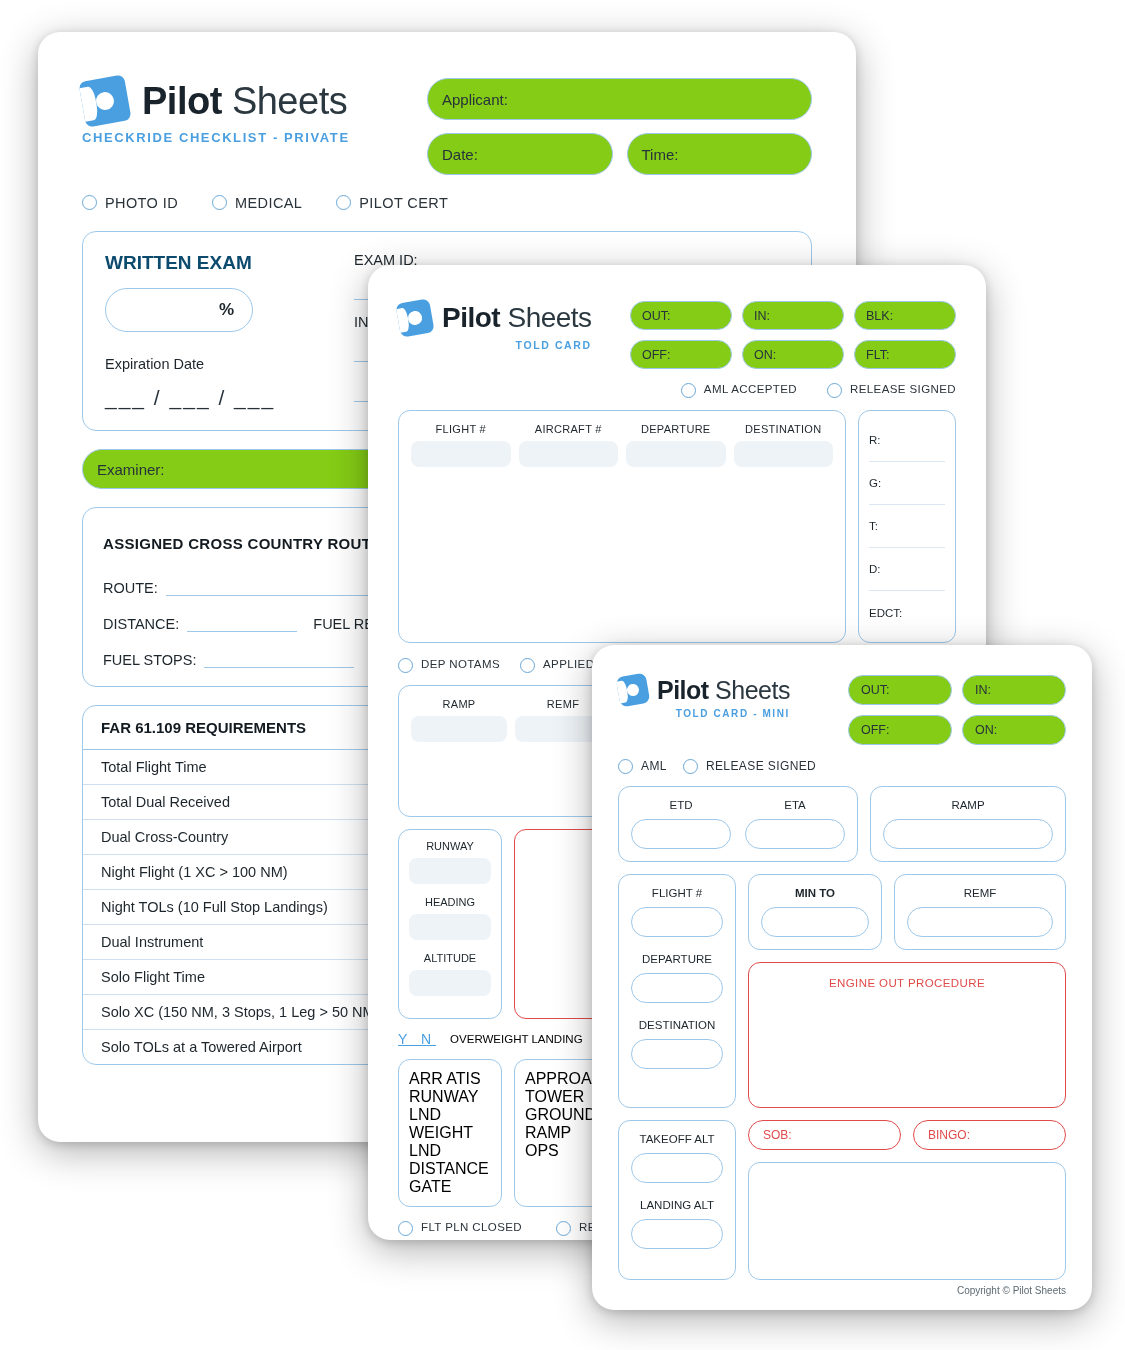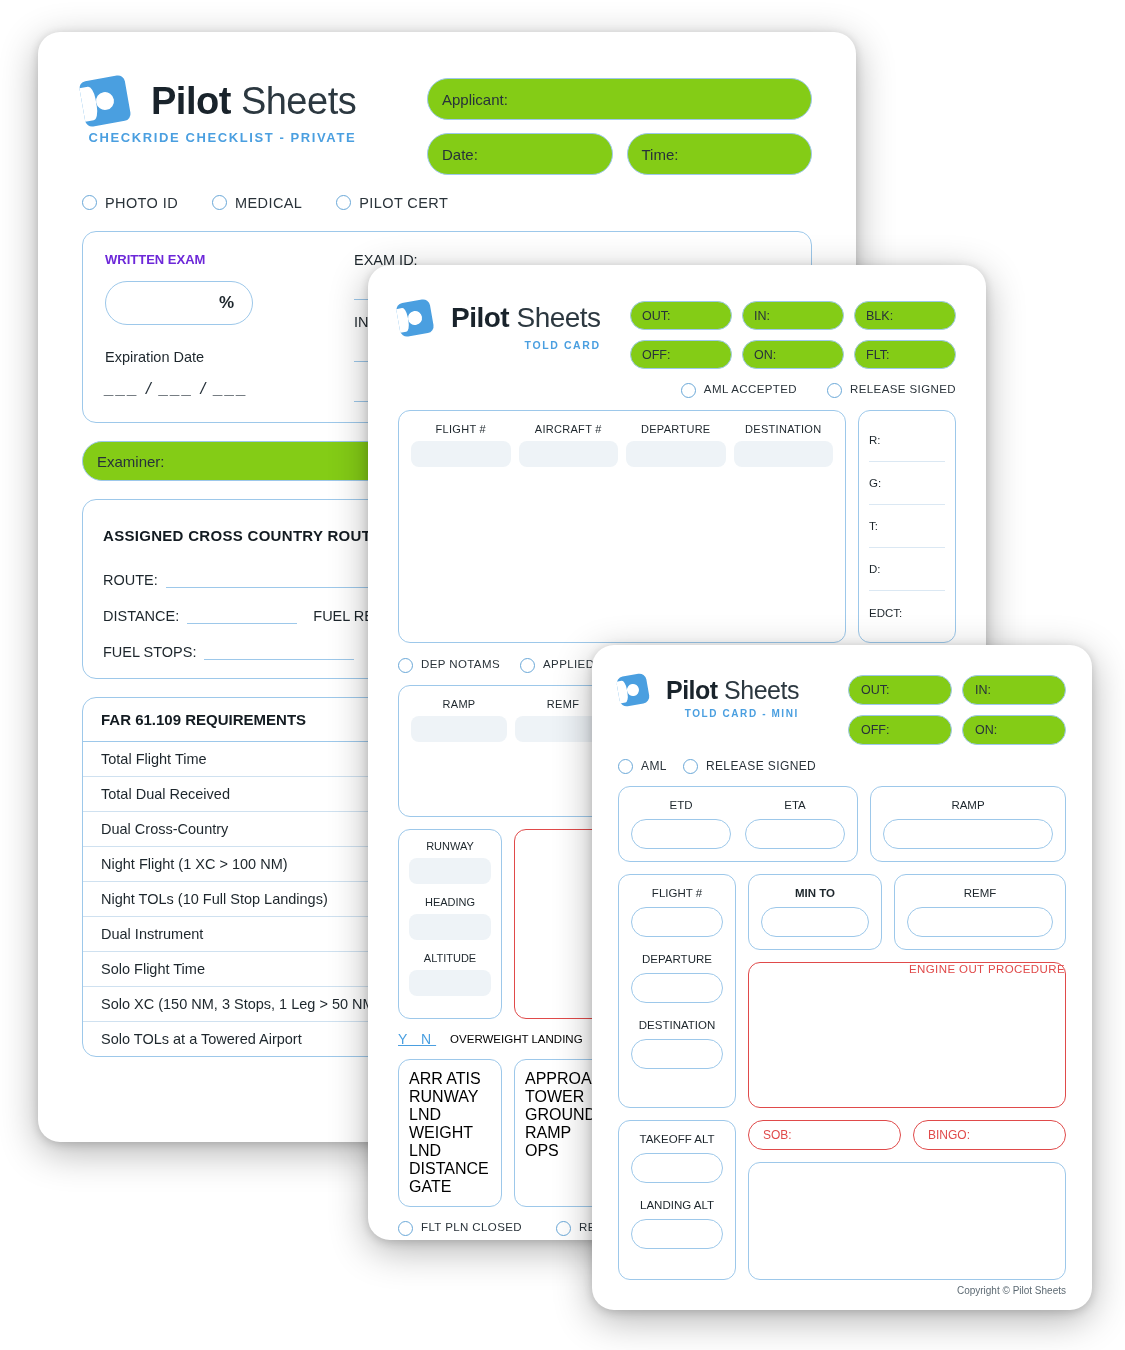--- a/index.html
+++ b/index.html
@@ -17,21 +17,21 @@
     background: #ffffff;
     border-radius: 22px;
     box-shadow: 0 10px 38px rgba(0,0,0,0.30), 0 2px 10px rgba(0,0,0,0.16);
     overflow: hidden;
   }
   #sheet1 { left: 38px;  top: 32px;  width: 818px; height: 1110px; }
   #sheet2 { left: 368px; top: 265px; width: 618px; height: 975px; }
   #sheet3 { left: 592px; top: 645px; width: 500px; height: 665px; }
 
   
-  .logo { display: flex; align-items: center; gap: 9px; }
+  .logo { display: flex; align-items: center; }
   .logo-mark {
     position: relative; flex: none;
     border-radius: 7px;
     background: #4a9fe0;
     transform: rotate(-10deg);
   }
   .logo-mark::after {
     content: "";
     position: absolute;
     background: #ffffff;
@@ -88,29 +88,29 @@
   #sheet1 .dt-row { display: flex; gap: 14px; margin-top: 13px; }
   #sheet1 .dt-row .pill { flex: 1; }
 
   #sheet1 .row3 { display: flex; gap: 14px; margin-top: 50px; }
   #sheet1 .row3 .pill { flex: 1; height: 40px; font-size: 15px; }
 
   #sheet1 .chks { display: flex; gap: 34px; margin-top: 20px; font-size: 14.5px; }
 
   #sheet1 .exam-card { margin-top: 20px; border: 1.3px solid #9dc8ea; border-radius: 14px; padding: 20px 22px; }
   #sheet1 .exam-top { display: flex; gap: 34px; }
-  #sheet1 .exam-lbl { font-size: 13px; font-weight: 700; color: #6d28d9; }
+  #sheet1 .exam-lbl { font-size: 19px; font-weight: 700; color: #0c4a6e; }
   #sheet1 .pct {
     margin-top: 14px; width: 148px; height: 44px;
     border: 1.3px solid #9dc8ea; border-radius: 999px;
     display: flex; align-items: center; justify-content: flex-end;
     padding-right: 18px; font-weight: 700; font-size: 17px; color: #1d262c;
   }
   #sheet1 .exp { margin-top: 24px; font-size: 14.5px; color: #1d262c; }
-  #sheet1 .datebl { margin-top: 14px; font-size: 17px; color: #26313a; letter-spacing: 2px; font-style: italic; }
+  #sheet1 .datebl { margin-top: 14px; font-size: 21px; color: #26313a; letter-spacing: 2px; }
   #sheet1 .exam-right { flex: 1; }
   #sheet1 .exam-right .r { font-size: 14.5px; color: #1d262c; margin-bottom: 10px; }
   #sheet1 .exam-right .line { height: 22px; border-bottom: 1.2px solid #9dc8ea; }
 
   #sheet1 .examiner-row { display: flex; gap: 14px; margin-top: 18px; }
   #sheet1 .examiner-row .pill { height: 40px; font-size: 15px; }
 
   #sheet1 .xc-card { margin-top: 18px; border: 1.3px solid #9dc8ea; border-radius: 14px; padding: 18px 20px; }
   #sheet1 .xc-card .ttl { font-size: 15px; font-weight: 700; letter-spacing: .3px; color: #131b21; }
   #sheet1 .xc-line { margin-top: 20px; font-size: 14.5px; color: #1d262c; display: flex; align-items: flex-end; }
@@ -175,21 +175,21 @@
   #sheet3 .t2 .lbl { padding-left: 12px; }
   #sheet3 .amlrow { display: flex; gap: 16px; margin-top: 14px; font-size: 12px; }
 
   #sheet3 .grid-main { display: flex; gap: 12px; margin-top: 12px; }
   #sheet3 .card { border: 1.3px solid #9dc8ea; border-radius: 12px; padding: 12px; }
   #sheet3 .c2 { display: flex; gap: 14px; }
   #sheet3 .cell2 { width: 100px; }
   #sheet3 .cell2 .cl { font-size: 11.5px; text-align: center; color: #1d262c; }
   #sheet3 .cell2 .cv { height: 30px; margin-top: 8px; border: 1.3px solid #9dc8ea; border-radius: 999px; }
   #sheet3 .bluelbl { color: #4a9fe0; font-weight: 700; }
-  #sheet3 .redcard { border: 1.4px solid #e04a4a; border-radius: 12px; flex: 1; display: flex; justify-content: flex-end; padding-top: 0; }
+  #sheet3 .redcard { border: 1.4px solid #e04a4a; border-radius: 12px; flex: 1; display: flex; justify-content: center; padding-top: 14px; }
   #sheet3 .redcard .t { color: #e04a4a; font-size: 11.5px; letter-spacing: .4px; }
   #sheet3 .redpill { border: 1.4px solid #e04a4a; border-radius: 999px; height: 30px; display: flex; align-items: center; padding-left: 14px; color: #e04a4a; font-size: 12px; flex: 1; }
   #sheet3 .copy { position: absolute; right: 26px; bottom: 14px; font-size: 10px; color: #5d6a73; }
 </style>
 </head>
 <body>
 
 <div class="stage">
 
   <div class="sheet" id="sheet1">

